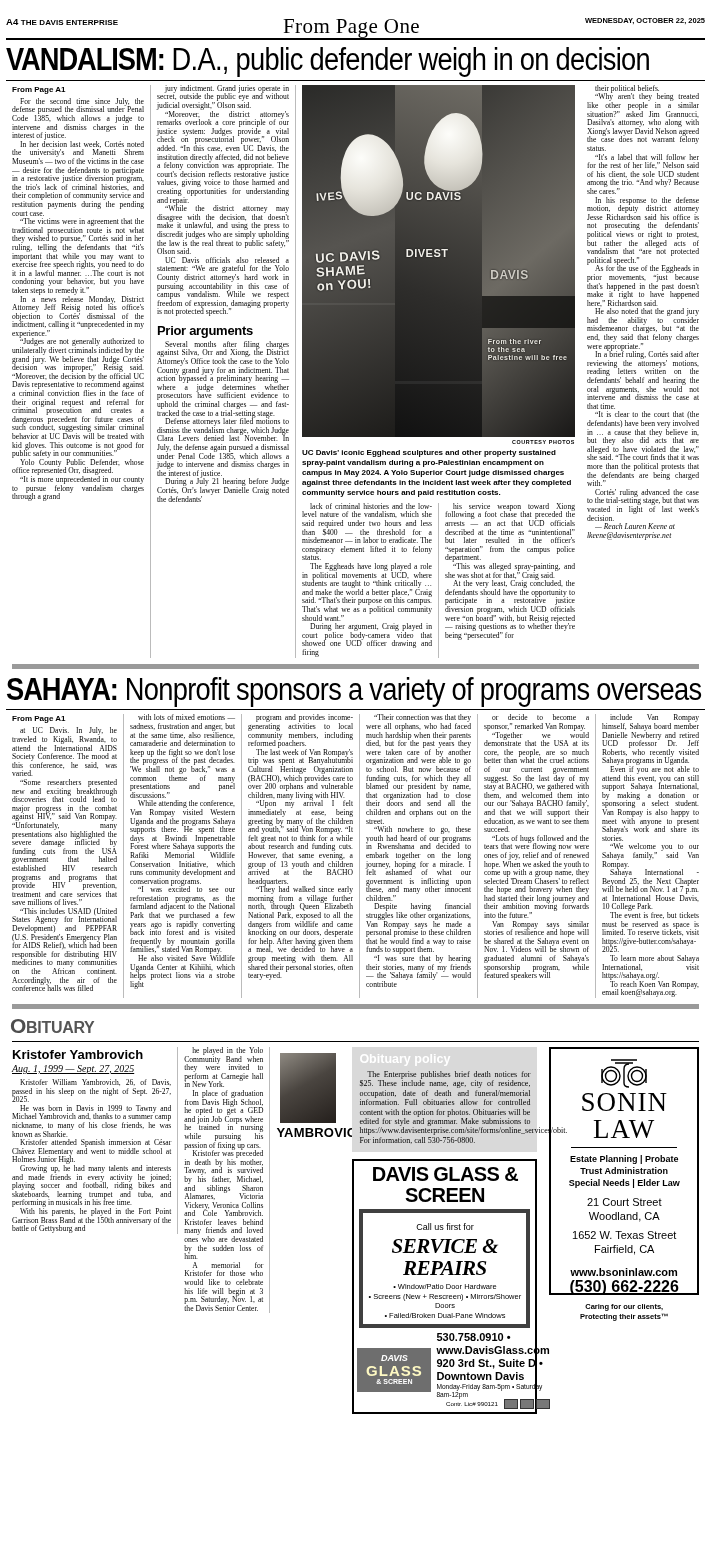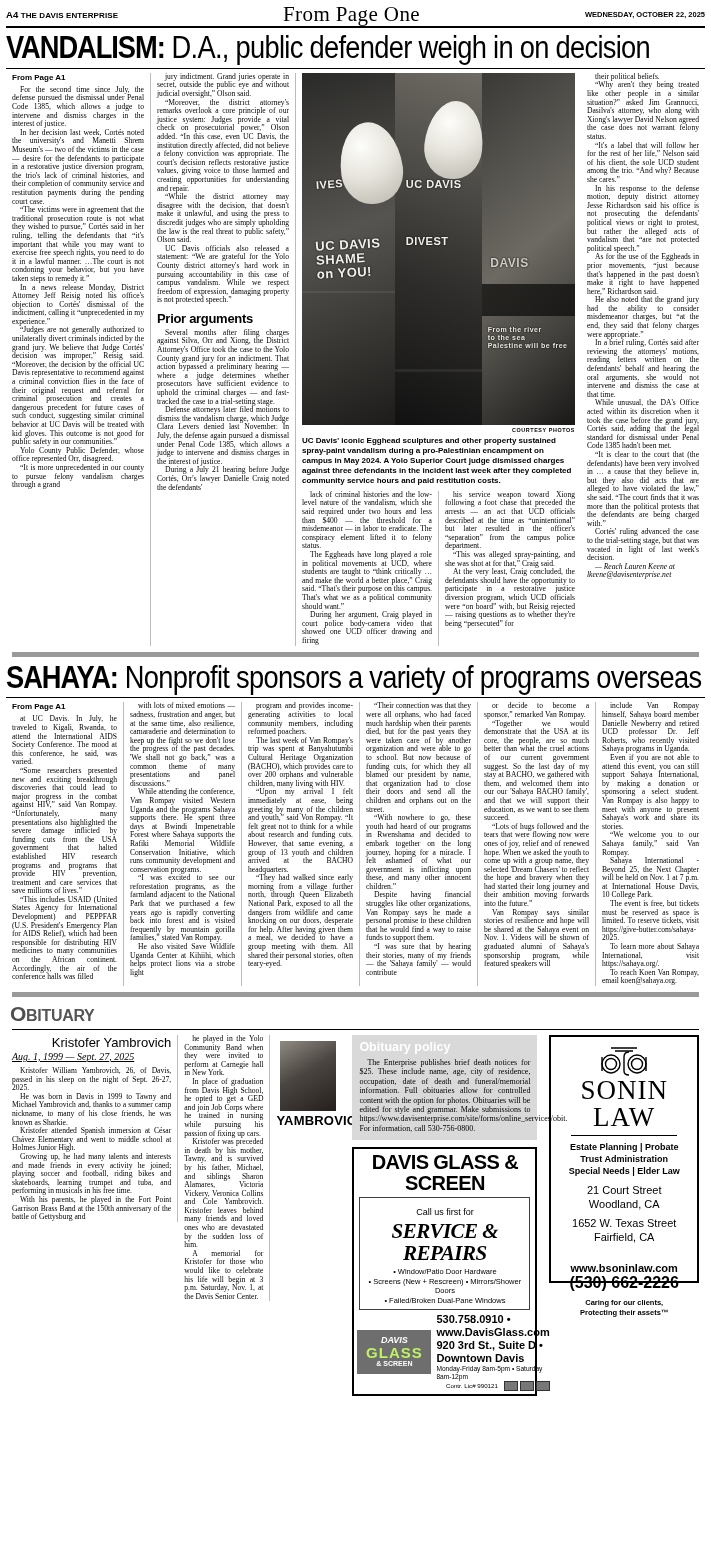--- a/index.html
+++ b/index.html
@@ -1,20 +1,20 @@
 <!DOCTYPE html>
 <html><head>
 <meta charset="utf-8">
 <style>
   html,body{margin:0;padding:0;background:#fff;}
   body{width:711px;height:1548px;overflow:hidden;font-family:"Liberation Serif",serif;color:#000;}
   .page{position:relative;width:711px;height:1548px;box-sizing:border-box;padding:0 6px;}
 
   
-  .masthead{display:flex;align-items:center;justify-content:space-between;height:20px;padding-top:4px;}
+  .masthead{display:flex;align-items:flex-start;justify-content:space-between;height:20px;padding-top:16px;}
   .mh-left{font-family:"Liberation Sans",sans-serif;font-size:8px;font-weight:bold;letter-spacing:.1px;white-space:nowrap;}
   .mh-left .folio{font-size:9.5px;font-weight:bold;}
   .mh-center{font-family:"Liberation Serif",serif;font-size:21px;letter-spacing:.4px;line-height:1;}
   .mh-right{font-family:"Liberation Sans",sans-serif;font-size:7.5px;font-weight:bold;white-space:nowrap;}
   .rule-thick{height:2px;background:#000;margin-top:2px;}
 
   
   .deck{font-family:"Liberation Sans",sans-serif;font-size:31px;line-height:1.06;letter-spacing:-.8px;
         margin:4px 0 3px 0;white-space:nowrap;transform:scaleX(.88);transform-origin:left center;}
   .deck b{font-weight:bold;letter-spacing:-1.2px;}
@@ -63,71 +63,71 @@
   .caption{font-family:"Liberation Sans",sans-serif;font-size:8px;font-weight:bold;
            line-height:10px;margin:0 0 5px 0;}
 
   
   .band{height:5px;background:#9a9a9a;margin:6px 6px 5px 6px;}
   .obit-title{font-family:"Liberation Sans",sans-serif;font-weight:bold;font-size:16px;
               letter-spacing:-.3px;margin:0 0 3px 4px;color:#555;}
   .obit-title .cap{font-size:21px;color:#4e4e4e;}
   .obit-rule{height:1px;background:#000;margin:0 6px 5px 6px;}
 
-  .ob-name{font-family:"Liberation Sans",sans-serif;font-weight:normal;font-size:13px;
-           text-align:right;margin:0 0 1px 0;}
+  .ob-name{font-family:"Liberation Sans",sans-serif;font-weight:bold;font-size:13px;
+           text-align:left;margin:0 0 1px 0;}
   .ob-dates{font-style:italic;font-size:10px;margin:0 0 5px 0;text-decoration:underline;}
   .ob-photo{width:56px;height:70px;background:
        linear-gradient(150deg,#8f8a82 0%,#4a4540 45%,#241f1c 100%);margin:0 auto 2px auto;}
   .ob-photo-cap{font-family:"Liberation Sans",sans-serif;font-size:13px;font-weight:bold;
        text-align:right;letter-spacing:.2px;}
 
   
   .policy{background:#d9d9d9;padding:5px 7px 7px 7px;}
   .policy h4{font-family:"Liberation Sans",sans-serif;font-size:12.5px;font-weight:bold;
              margin:0 0 4px 0;color:#fff;}
   .policy p{margin:0;text-indent:8px;text-align:justify;font-size:8px;line-height:9.4px;}
 
   
   .ad-glass{border:2px solid #000;margin-top:7px;padding:3px;}
   .ag-title{font-family:"Liberation Sans",sans-serif;font-weight:bold;font-size:20px;
             text-align:center;letter-spacing:-.6px;line-height:21px;}
-  .ag-box{border:1px solid #404040;margin:3px 2px;padding:3px 4px 4px 4px;position:relative;}
+  .ag-box{border:4px solid #404040;margin:3px 2px;padding:3px 4px 4px 4px;position:relative;}
   .ag-callus{font-family:"Liberation Sans",sans-serif;font-size:9px;text-align:center;
              margin-top:-8px;background:#fff;display:inline-block;padding:0 6px;
              position:relative;left:50%;transform:translateX(-50%);white-space:nowrap;}
   .ag-service{font-family:"Liberation Serif",serif;font-weight:bold;font-style:italic;font-size:21px;
               text-align:center;letter-spacing:-.5px;line-height:22px;margin:1px 0 3px 0;}
   .ag-li{font-family:Liberation Sans, sans-serif;font-size:7.5px;text-align:center;line-height:9.5px;}
   .ag-bottom{display:flex;align-items:center;gap:5px;margin-top:3px;}
   .ag-logo{width:74px;height:44px;background:#6e6e6e;position:relative;flex:0 0 74px;
            display:flex;flex-direction:column;justify-content:center;align-items:center;}
   .ag-logo .l1{font-family:"Liberation Sans",sans-serif;font-weight:bold;font-size:9px;
                font-style:italic;color:#fff;line-height:9px;}
   .ag-logo .l2{font-family:"Liberation Sans",sans-serif;font-weight:bold;font-size:15px;
-               color:#bef264;line-height:15px;letter-spacing:1px;}
+               color:#fef9c3;line-height:15px;letter-spacing:1px;}
   .ag-logo .l3{font-family:"Liberation Sans",sans-serif;font-weight:bold;font-size:7px;
                color:#fff;line-height:8px;}
   .ag-info{flex:1;}
   .ag-phone{font-family:"Liberation Sans",sans-serif;font-weight:bold;font-size:11px;line-height:13px;}
   .ag-addr{font-family:"Liberation Sans",sans-serif;font-weight:bold;font-size:11px;line-height:13px;}
   .ag-hours{font-family:"Liberation Sans",sans-serif;font-size:6.6px;line-height:8px;}
   .ag-lic{font-family:"Liberation Sans",sans-serif;font-size:6.2px;text-align:right;}
   .cards{display:inline-flex;gap:2px;vertical-align:middle;margin-left:4px;}
   .card{width:12px;height:8px;background:#777;border:1px solid #333;}
 
   
   .ad-sonin{border:2px solid #000;padding:6px 6px 7px 6px;text-align:center;height:248px;box-sizing:border-box;}
   .sl-logo{height:34px;display:flex;justify-content:center;align-items:flex-end;}
   .sl-logo svg{display:block;}
   .sl-name{font-family:"Liberation Serif",serif;font-size:27px;line-height:27px;letter-spacing:1px;}
   .sl-rule{height:1px;background:#000;margin:4px 14px 5px 14px;}
   .sl-svc{font-family:"Liberation Sans",sans-serif;font-weight:bold;font-size:9px;line-height:12px;}
   .sl-addr{font-family:"Liberation Sans",sans-serif;font-size:11px;line-height:13.5px;margin-top:7px;}
-  .sl-web{font-family:"Liberation Sans",sans-serif;font-size:11px;font-weight:bold;margin-top:18px;}
+  .sl-web{font-family:"Liberation Sans",sans-serif;font-size:11px;font-weight:bold;margin-top:10px;}
   .sl-tel{font-family:"Liberation Sans",sans-serif;font-size:16px;font-weight:bold;line-height:18px;}
   .sl-tag{font-family:"Liberation Sans",sans-serif;font-size:7.5px;font-weight:bold;line-height:9.5px;margin-top:6px;}
 </style>
 </head>
 <body>
 
 <div class="page">
 
   <div class="masthead">
     <div class="mh-left">
@@ -213,21 +213,20 @@
     </div>
 
     <div class="col nodiv" style="width:124px">
       <p class="body">their political beliefs.</p>
       <p class="body">“Why aren't they being treated like other people in a similar situation?” asked Jim Grannucci, Dasilva's attorney, who along with Xiong's lawyer David Nelson agreed the case does not warrant felony status.</p>
       <p class="body">“It's a label that will follow her for the rest of her life,” Nelson said of his client, the sole UCD student among the trio. “And why? Because she cares.”</p>
       <p class="body">In his response to the defense motion, deputy district attorney Jesse Richardson said his office is not prosecuting the defendants' political views or right to protest, but rather the alleged acts of vandalism that “are not protected political speech.”</p>
       <p class="body">As for the use of the Eggheads in prior movements, “just because that's happened in the past doesn't make it right to have happened here,” Richardson said.</p>
       <p class="body">He also noted that the grand jury had the ability to consider misdemeanor charges, but “at the end, they said that felony charges were appropriate.”</p>
       <p class="body">In a brief ruling, Cortés said after reviewing the attorneys' motions, reading letters written on the defendants' behalf and hearing the oral arguments, she would not intervene and dismiss the case at that time.</p>
-      <p class="body">While unusual, the DA's Office acted within its discretion when it took the case before the grand jury, Cortés said, adding that the legal standard for dismissal under Penal Code 1385 hadn't been met.</p>
       <p class="body">“It is clear to the court that (the defendants) have been very involved in … a cause that they believe in, but they also did acts that are alleged to have violated the law,” she said. “The court finds that it was more than the political protests that the defendants are being charged with.”</p>
       <p class="body">Cortés' ruling advanced the case to the trial-setting stage, but that was vacated in light of last week's decision.</p>
       <p class="sig">— Reach Lauren Keene at</p>
       <p class="sig noind" style="text-indent:0">lkeene@davisenterprise.net</p>
     </div>
   </div>
 
   <div class="band"></div>
 
   <div class="deck">

